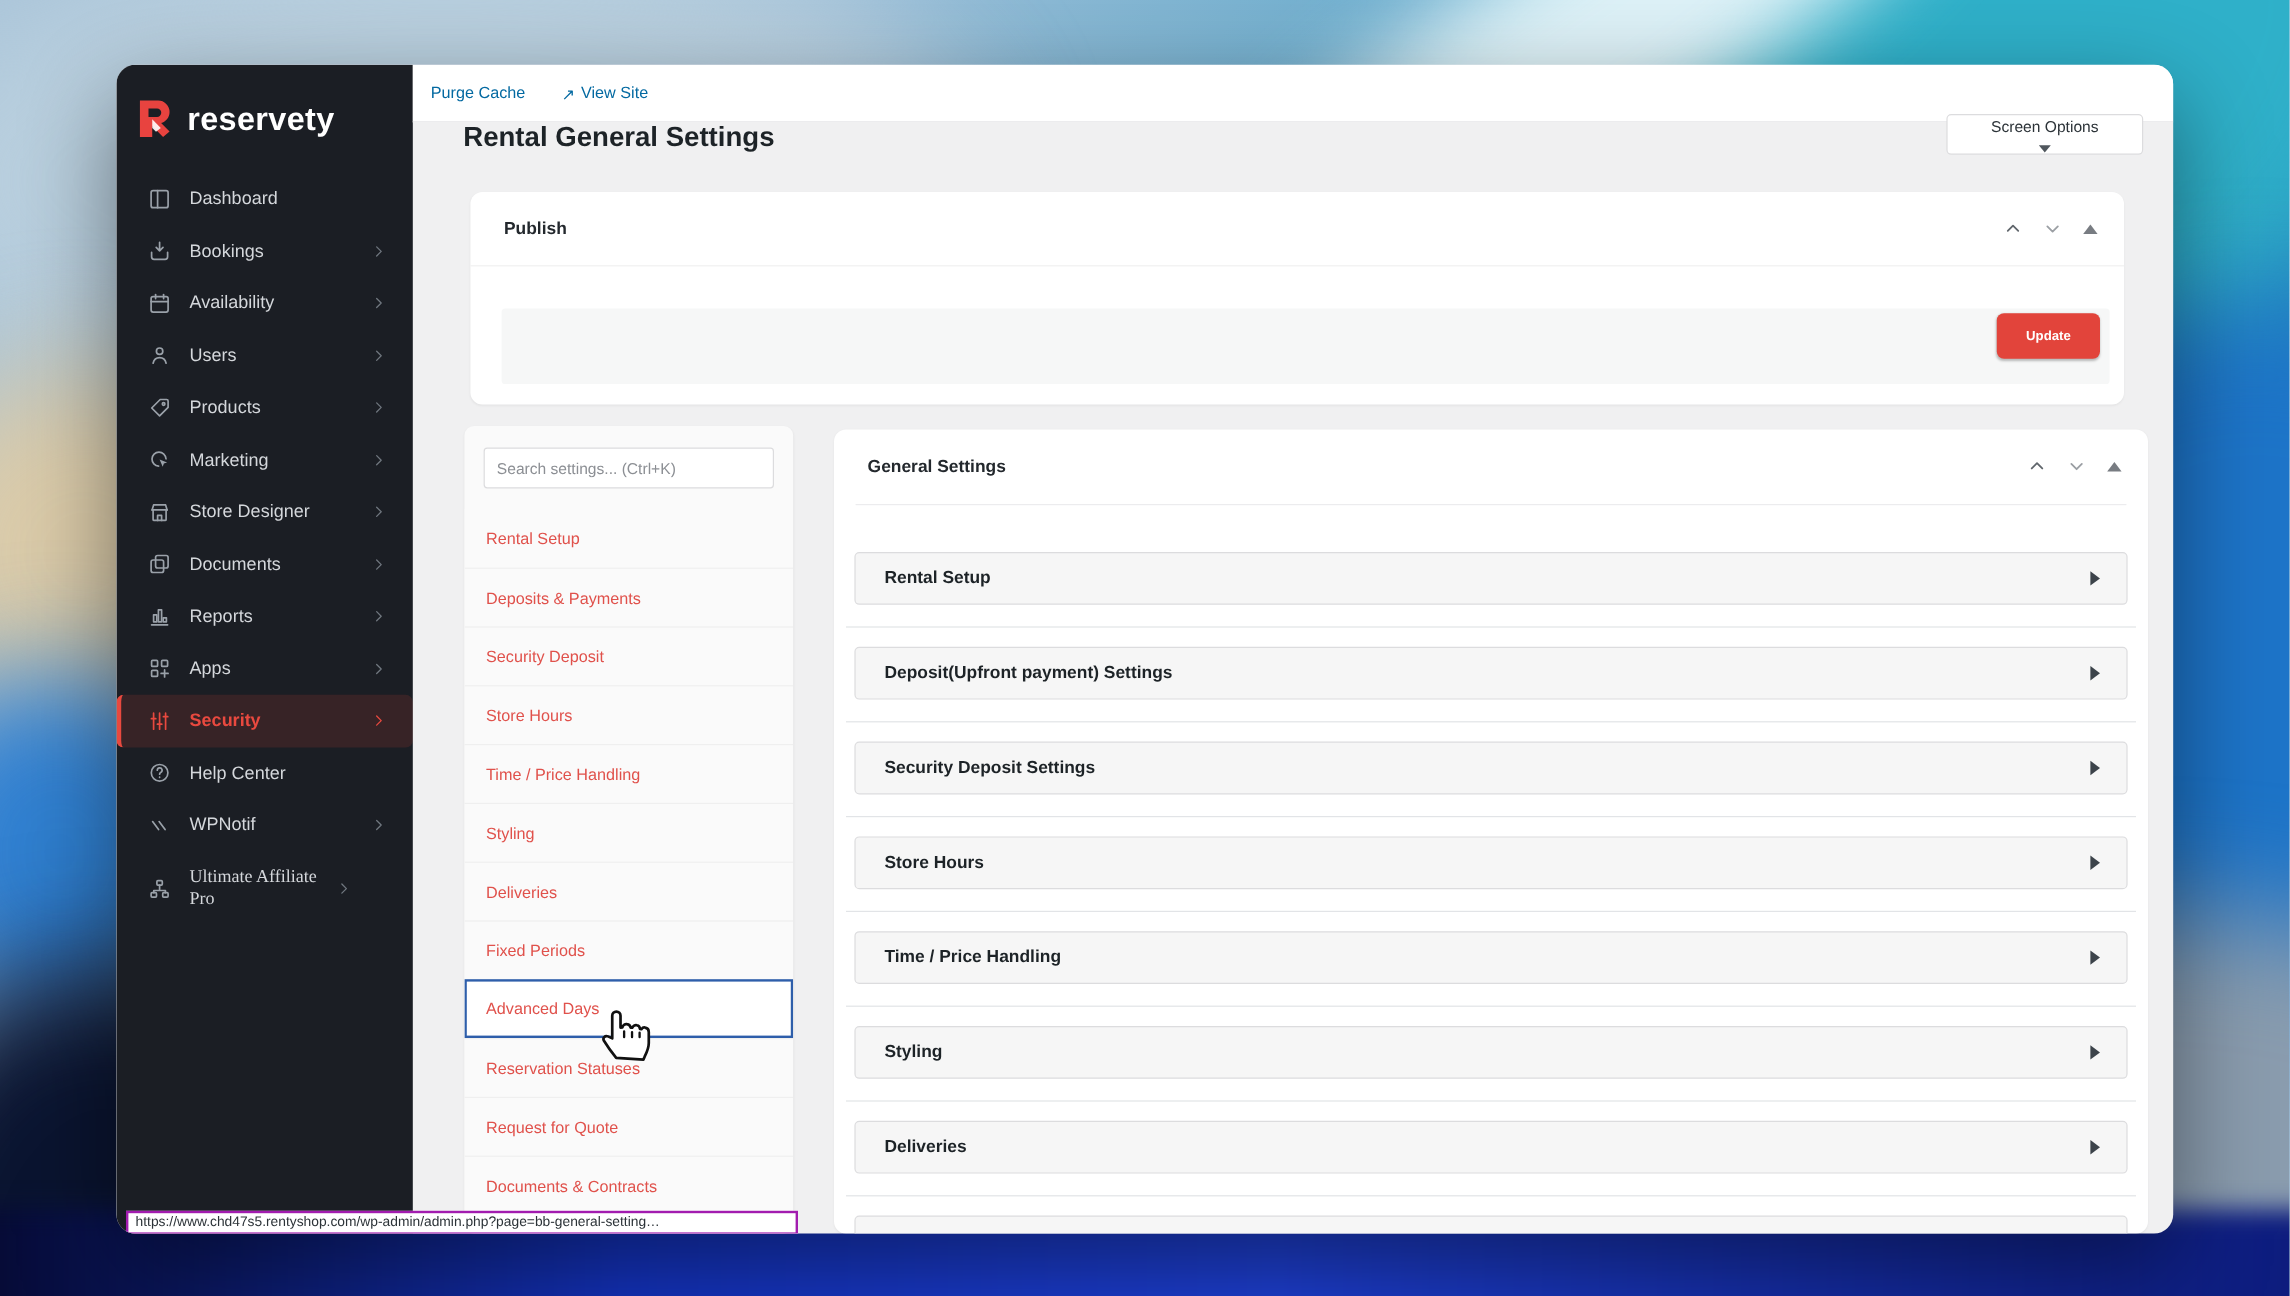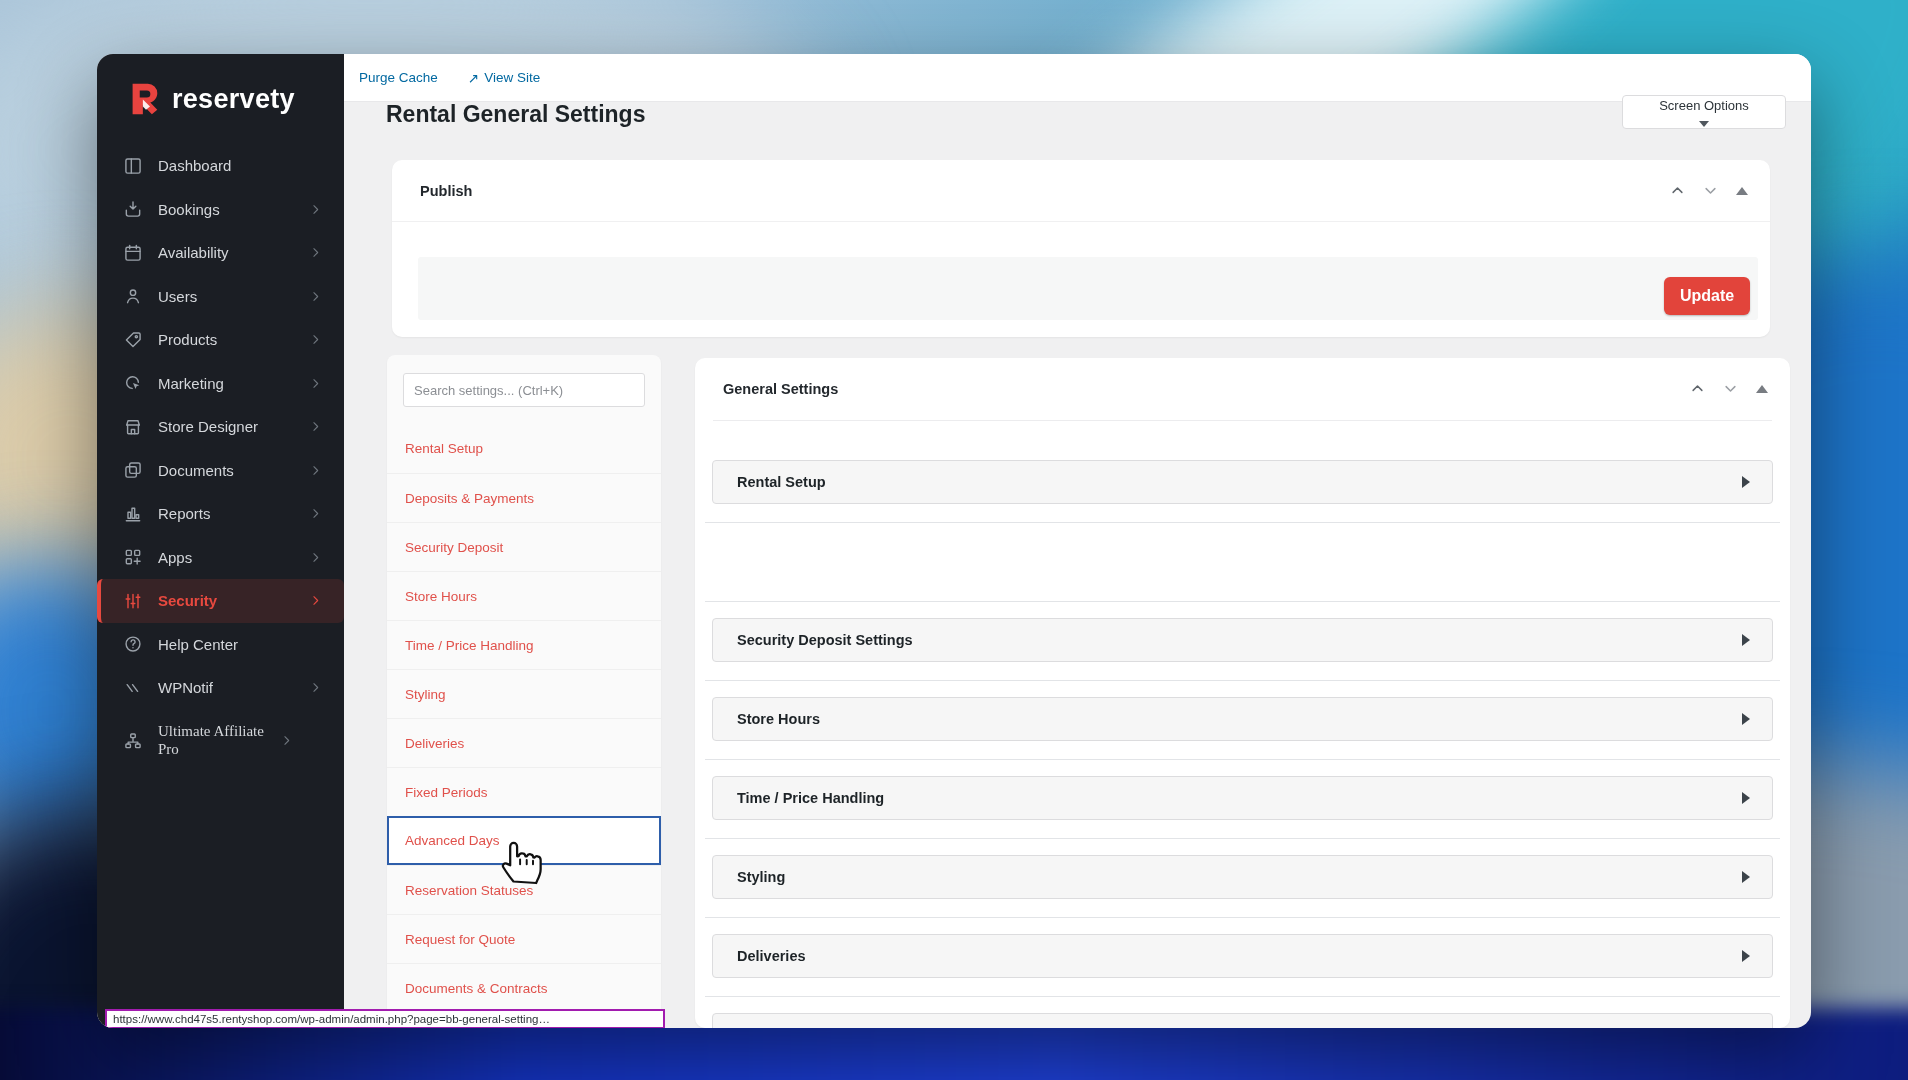--- a/index.html
+++ b/index.html
@@ -16,21 +16,21 @@
   .b-beige     { left:-90px; top:300px; width:320px; height:320px; background:#dbcba9; }
   .b-leftblue  { left:-90px; top:560px; width:280px; height:300px; background:#2f7fd0; }
   .b-leftdark  { left:-120px; top:800px; width:420px; height:460px; background:#0a1430; }
   .b-bottom    { left:-40px; top:1008px; width:2000px; height:140px; border-radius:0; background:linear-gradient(90deg,#05082c 0%,#1433c0 28%,#1e40d6 55%,#0c1a78 100%); filter:blur(10px); }
 
   
   .window { position:absolute; left:97px; top:54px; width:1714px; height:974px; background:#f0f0f1; border-radius:16px; overflow:hidden; box-shadow:0 30px 80px rgba(0,0,0,.45); }
 
   
   .sidebar { position:absolute; left:0; top:0; width:247px; height:100%; background:#1b1e24; }
-  .logo { position:absolute; left:28px; top:26px; display:flex; align-items:center; gap:9px;text-align:right; }
+  .logo { position:absolute; left:12px; top:26px; display:flex; align-items:center; gap:9px;text-align:right; }
   .logo-text { color:#fff; font-size:27px; font-weight:700; letter-spacing:.3px; }
   .menu { position:absolute; left:0; top:90px; width:100%; }
   .sb-item { position:relative; display:flex; align-items:center; height:43.5px; padding:0 22px 0 26px; color:#d4d7db; font-size:15px; cursor:pointer; }
   .sb-ic { width:20px; height:20px; margin-right:15px; stroke:#9aa1a9; fill:none; stroke-width:1.7; stroke-linecap:round; stroke-linejoin:round; flex:none; }
   .sb-lb { flex:1 1 auto; line-height:1.15; }
   .sb-chev { width:13px; height:13px; stroke:#6f767e; fill:none; stroke-width:2; stroke-linecap:round; stroke-linejoin:round; flex:none; }
   .sb-item.active { background:rgba(226,68,59,.14); border-left:4px solid #e8493f; padding-left:22px; border-radius:6px; color:#e8493f; font-weight:700; }
   .sb-item.active .sb-ic { stroke:#e8493f; }
   .sb-item.active .sb-chev { stroke:#e8493f; }
   .sb-item.tall { height:62px; }
@@ -50,21 +50,21 @@
   .panel-controls { display:flex; align-items:center; gap:18px; }
   .chev-ic { width:15px; height:15px; fill:none; stroke-width:2.4; stroke-linecap:round; stroke-linejoin:round; cursor:pointer; }
   .chev-up { stroke:#60666c; }
   .chev-dn { stroke:#9b9fa4; }
   .tri-up { width:0; height:0; border-left:6px solid transparent; border-right:6px solid transparent; border-bottom:8px solid #787c82; cursor:pointer; }
   .panel-div { height:1px; background:#f0f0f1; }
 
   
   .publish-card { left:295px; top:106px; width:1378px; height:177px; }
   .publish-strip { position:absolute; left:26px; top:97px; width:1340px; height:63px; background:#f6f7f7; border-radius:3px; }
-  .update-btn { position:absolute; right:8px; top:20px; width:86px; height:38px; background:#e2443b; border:none; border-radius:6px; color:#fff; font-size:16px; font-weight:700; font-family:"Liberation Sans",sans-serif; cursor:pointer; box-shadow:0 1px 2px rgba(0,0,0,.25);text-align:center; }
+  .update-btn { position:absolute; right:8px; top:4px; width:86px; height:38px; background:#e2443b; border:none; border-radius:6px; color:#fff; font-size:11px; font-weight:700; font-family:"Liberation Sans",sans-serif; cursor:pointer; box-shadow:0 1px 2px rgba(0,0,0,.25);text-align:center; }
 
   
   .nav-card { left:290px; top:301px; width:274px; height:673px; background:#fafafa; overflow:hidden; border-radius:8px; }
   .search-input { position:absolute; left:16px; top:18px; width:242px; height:34px; border:1px solid #dcdcde; border-radius:3px; background:#fff; font-size:13px; color:#2c3338; padding:0 10px; font-family:"Liberation Sans",sans-serif; }
   .search-input::placeholder { color:#8c8f94; }
   .nav-list { position:absolute; left:0; top:69px; width:100%; }
   .nav-row { height:49px; display:flex; align-items:center; padding-left:18px; font-size:13.5px; color:#e0514b; border-top:1px solid #efefef; cursor:pointer; background:#fafafa; }
   .nav-row:first-child { border-top:none; }
   .nav-row.focused { background:#fff; border:2px solid #2e5eaa; padding-left:16px; }
 
@@ -337,20 +337,24 @@
         </span>
       </div>
       <div class="gs-head-div"></div>
 
       <div class="acc-row" style="top:102px">
         <span class="acc-lb">Rental Setup</span>
         <span class="acc-arrow"></span>
       </div>
       <div class="acc-hr" style="top:164px"></div>
 
+      <div class="acc-row" style="top:181px">
+        <span class="acc-lb">Deposit(Upfront payment) Settings</span>
+        <span class="acc-arrow"></span>
+      </div>
       <div class="acc-hr" style="top:243px"></div>
 
       <div class="acc-row" style="top:260px">
         <span class="acc-lb">Security Deposit Settings</span>
         <span class="acc-arrow"></span>
       </div>
       <div class="acc-hr" style="top:322px"></div>
 
       <div class="acc-row" style="top:339px">
         <span class="acc-lb">Store Hours</span>

